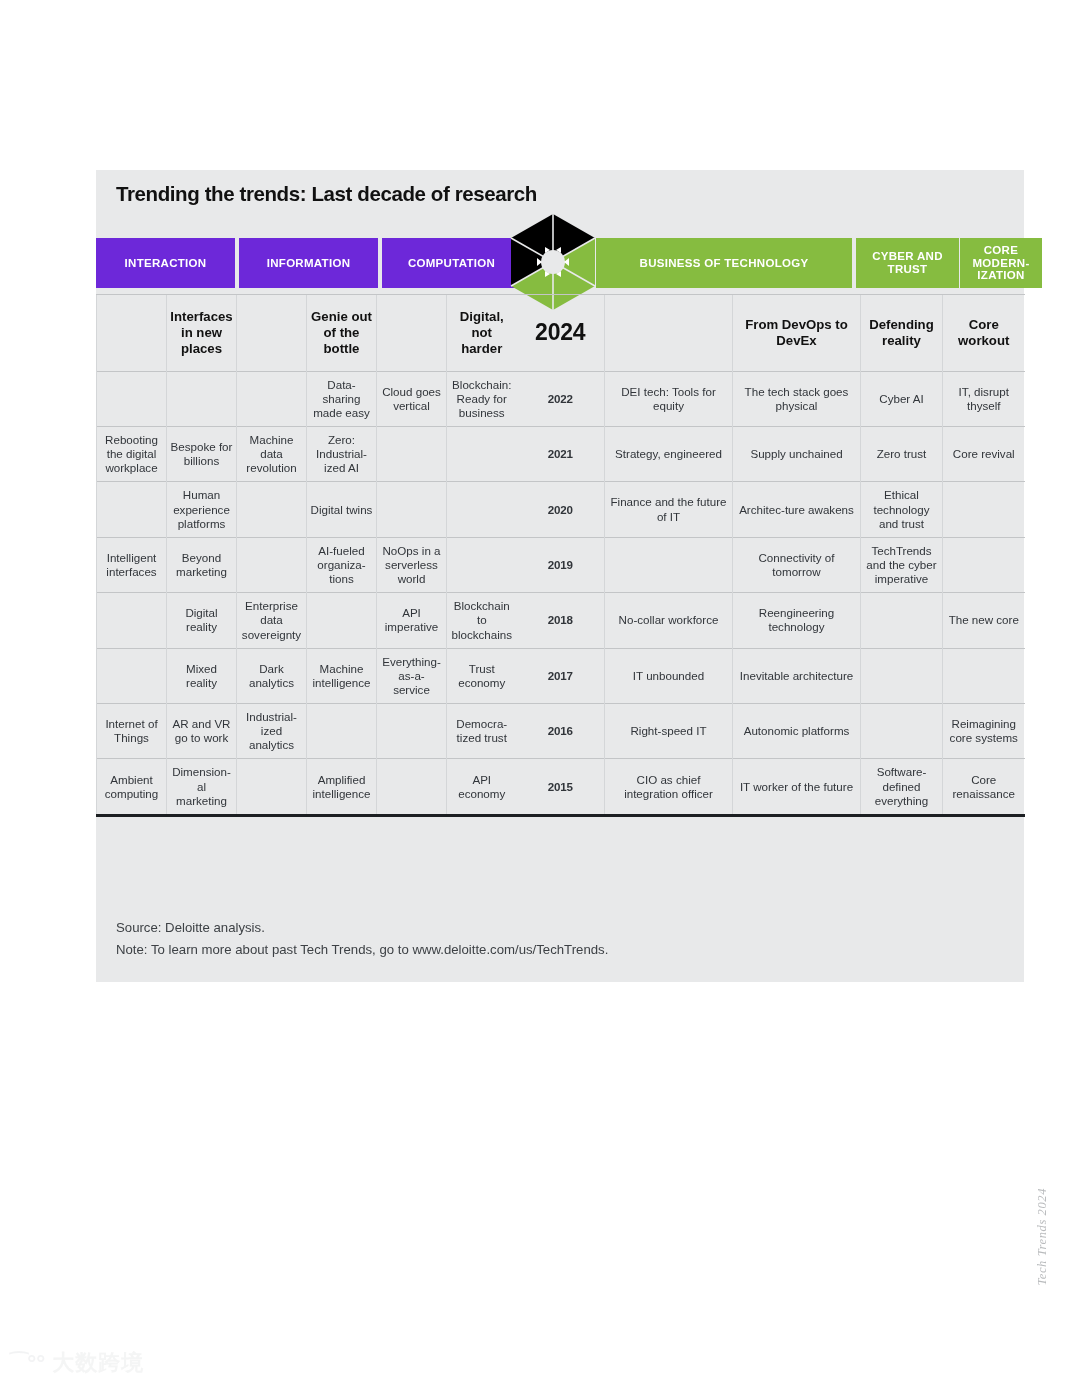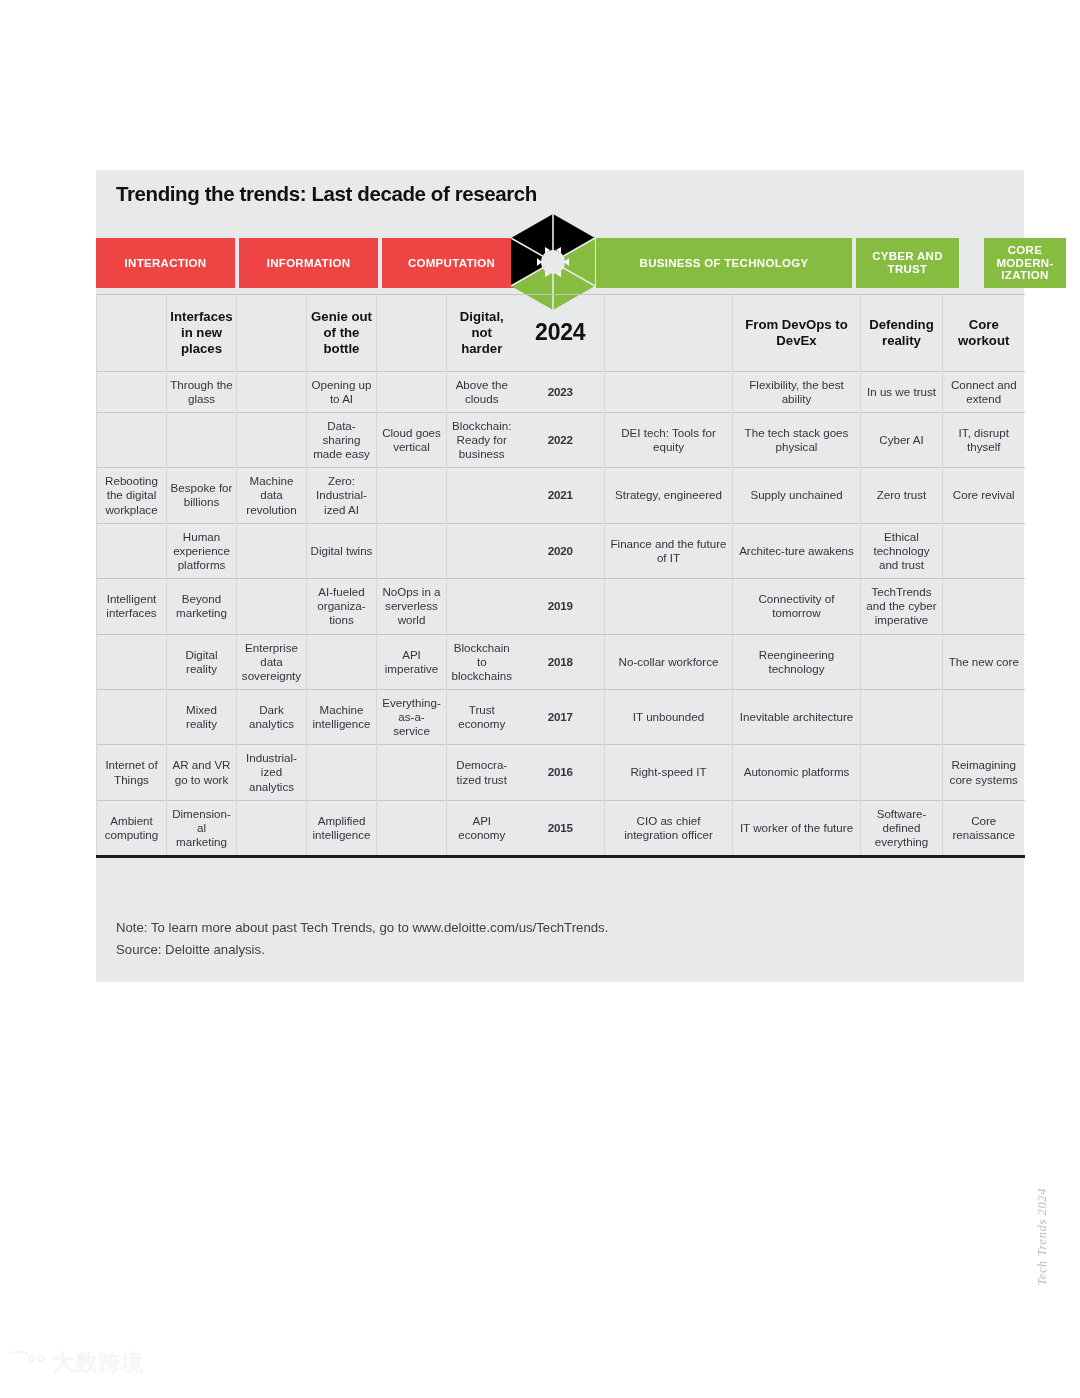--- a/index.html
+++ b/index.html
@@ -54,21 +54,21 @@
     justify-content: center;
     text-align: center;
     color: #ffffff;
     font-weight: bold;
     font-size: 11.5px;
     letter-spacing: 0.3px;
     line-height: 1.12;
     box-sizing: border-box;
     padding: 0 4px;
   }
-  .hdr.black { background: #ef4444; }
+  .hdr.black { background: #6d28d9; }
   .hdr.green { background: #86bc40; }
 
   
   .hexlogo {
     position: absolute;
     left: 408px;
     top: 42px;
     width: 98px;
     height: 100px;
   }
@@ -196,21 +196,21 @@
     </div>
     <div class="hdr black" id="h2" style="left: 286px; width: 139px;">
       <span>COMPUTATION</span>
     </div>
     <div class="hdr green" id="h3" style="left: 500px; width: 256px;">
       <span>BUSINESS OF TECHNOLOGY</span>
     </div>
     <div class="hdr green" id="h4" style="left: 760px; width: 103px;">
       <span>CYBER AND<br>TRUST</span>
     </div>
-    <div class="hdr green" id="h5" style="left: 888px; width: 82px;">
+    <div class="hdr green" id="h5" style="left: 864px; width: 82px;">
       <span>CORE<br>MODERN-<br>IZATION</span>
     </div>
   </div>
 
   <div class="hexlogo">
     <svg width="98" height="100" viewBox="0 0 98 100" xmlns="http://www.w3.org/2000/svg">
 
       <polygon points="49,2 49,50 7,26" fill="#000000"></polygon>
       <polygon points="7,26 49,50 7,74" fill="#000000"></polygon>
 
@@ -260,33 +260,20 @@
             <td class="subcell"></td>
             <td class="subcell">Digital, not harder</td>
             <td class="yearcell">2024</td>
             <td class="subcell"></td>
             <td class="subcell">From DevOps to DevEx</td>
             <td class="subcell">Defending reality</td>
             <td class="subcell">Core workout</td>
           </tr>
           <tr class="datarow">
             <td class="subcell"></td>
-            <td class="subcell">Through the glass</td>
-            <td class="subcell"></td>
-            <td class="subcell">Opening up to AI</td>
-            <td class="subcell"></td>
-            <td class="subcell">Above the clouds</td>
-            <td class="yearcell">2023</td>
-            <td class="subcell"></td>
-            <td class="subcell">Flexibility, the best ability</td>
-            <td class="subcell">In us we trust</td>
-            <td class="subcell">Connect and extend</td>
-          </tr>
-          <tr class="datarow">
-            <td class="subcell"></td>
             <td class="subcell"></td>
             <td class="subcell"></td>
             <td class="subcell">Data-sharing made easy</td>
             <td class="subcell">Cloud goes vertical</td>
             <td class="subcell">Blockchain: Ready for business</td>
             <td class="yearcell">2022</td>
             <td class="subcell">DEI tech: Tools for equity</td>
             <td class="subcell">The tech stack goes physical</td>
             <td class="subcell">Cyber AI</td>
             <td class="subcell">IT, disrupt thyself</td>
@@ -380,22 +367,22 @@
             <td class="subcell">CIO as chief integration officer</td>
             <td class="subcell">IT worker of the future</td>
             <td class="subcell">Software-defined everything</td>
             <td class="subcell">Core renaissance</td>
           </tr>
         </tbody>
     </table>
   </div>
 
   <div class="notes">
+    <div>Source: Deloitte analysis.</div>
     <div>Note: To learn more about past Tech Trends, go to www.deloitte.com/us/TechTrends.</div>
-    <div>Source: Deloitte analysis.</div>
   </div>
 </div>
 
 <div class="side-label">Tech Trends 2024</div>
 <div class="folio">iii</div>
 
 <div class="watermark">
   <span class="wm-mark">⁀°°</span>
   <span class="wm-text">大数跨境</span>
 </div>

